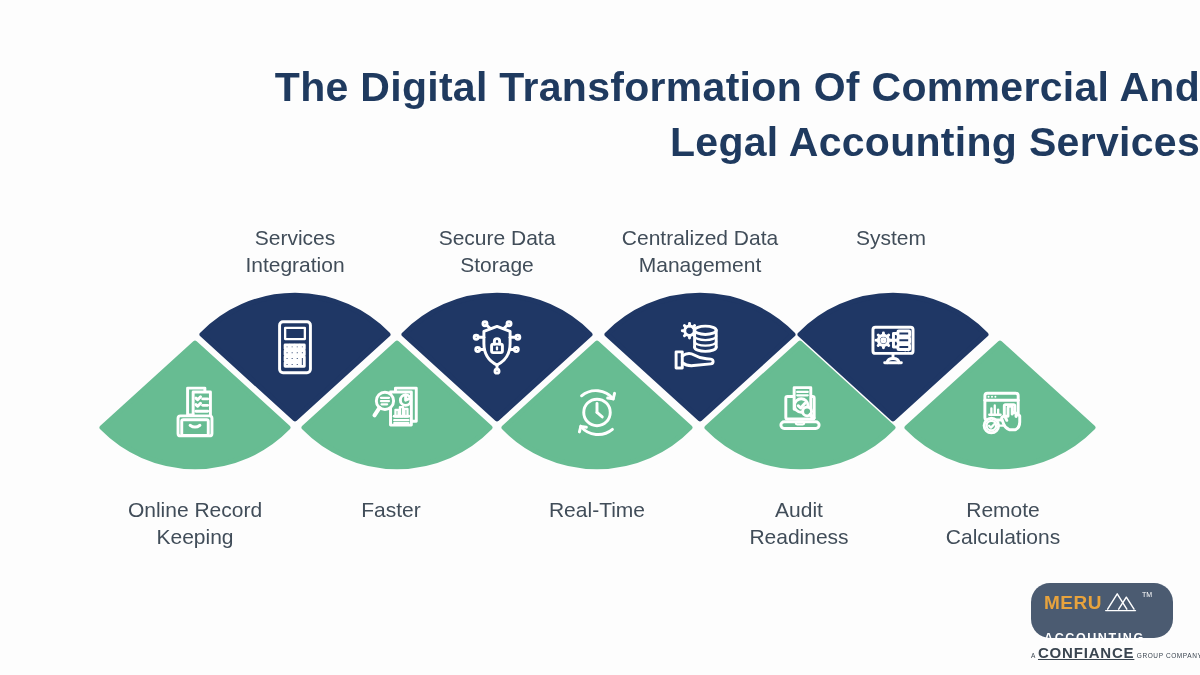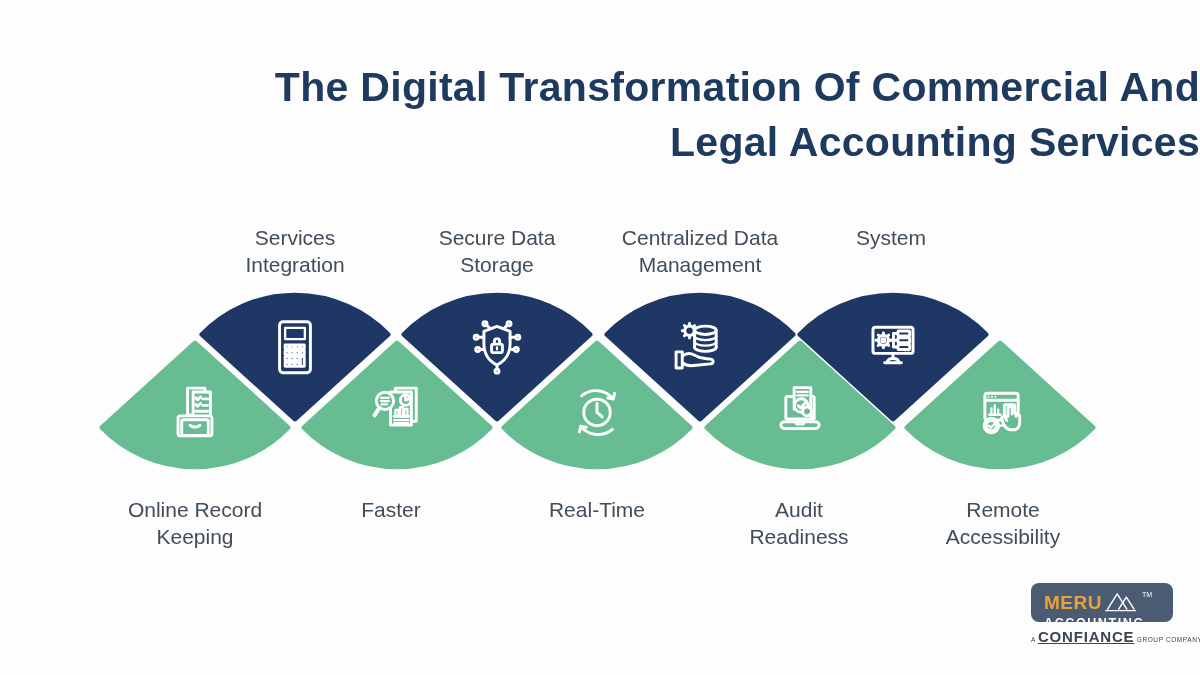--- a/index.html
+++ b/index.html
@@ -46,35 +46,35 @@
     position:absolute;width:230px;text-align:center;
     font-size:21px;line-height:27px;font-weight:400;
     color:var(--label_text,#414D59);
   }
   .step-label span{display:block;}
   .step-label.top{top:224px;}
   .step-label.bottom{top:496px;}
   
   .logo{position:absolute;left:1031px;top:583px;width:144px;}
   .logo-box{
-    width:142px;height:39px;border-radius:8px;
+    width:142px;height:55px;border-radius:19px;
     background:var(--logo_box,#4B5B71);
     box-sizing:border-box;padding:8px 0 0 13px;
     position:relative;
   }
   .logo-row{display:flex;align-items:flex-end;height:22px;}
   .logo-brand{
     color:var(--logo_accent,#E8A33D);
     font-weight:700;font-size:19px;line-height:20px;letter-spacing:.5px;
   }
   .logo-mountain{width:37px;height:24px;margin-left:2px;}
   .logo-mountain path{stroke:#FFFFFF;fill:none;stroke-width:1.5;stroke-linejoin:round;stroke-linecap:round;}
   .logo-tm{color:#FFFFFF;font-size:7px;line-height:8px;margin-left:1px;align-self:flex-start;}
   .logo-word{
-    color:#FFFFFF;font-size:12.5px;font-weight:600;letter-spacing:1.6px;margin-top:3px;
+    color:#FFFFFF;font-size:12.5px;font-weight:600;letter-spacing:1.6px;margin-top:18px;
   }
   .logo-tagline{
     margin-top:6px;text-align:center;color:var(--tagline_text,#3A4550);
     font-size:6.5px;letter-spacing:.6px;white-space:nowrap;
   }
   .logo-tagline .tg-brand{
     font-size:15px;font-weight:700;letter-spacing:.8px;text-decoration:underline;
   }
 </style>
 </head>
@@ -298,21 +298,21 @@
   </div>
   <div class="step-label bottom" style="left:482px">
     <span>Real-Time</span>
   </div>
   <div class="step-label bottom" style="left:684px">
     <span>Audit</span>
     <span>Readiness</span>
   </div>
   <div class="step-label bottom" style="left:888px">
     <span>Remote</span>
-    <span>Accessibility</span>
+    <span>Calculations</span>
   </div>
 
   <div class="logo">
     <div class="logo-box">
       <div class="logo-row">
         <span class="logo-brand">MERU</span>
         <svg class="logo-mountain" viewBox="0 0 37 25">
           <path d="M3,21 L13,5 L23,21"></path>
           <path d="M14.5,21 L22.5,8.5 L30.5,21"></path>
           <path d="M1,22.5 H32"></path>

